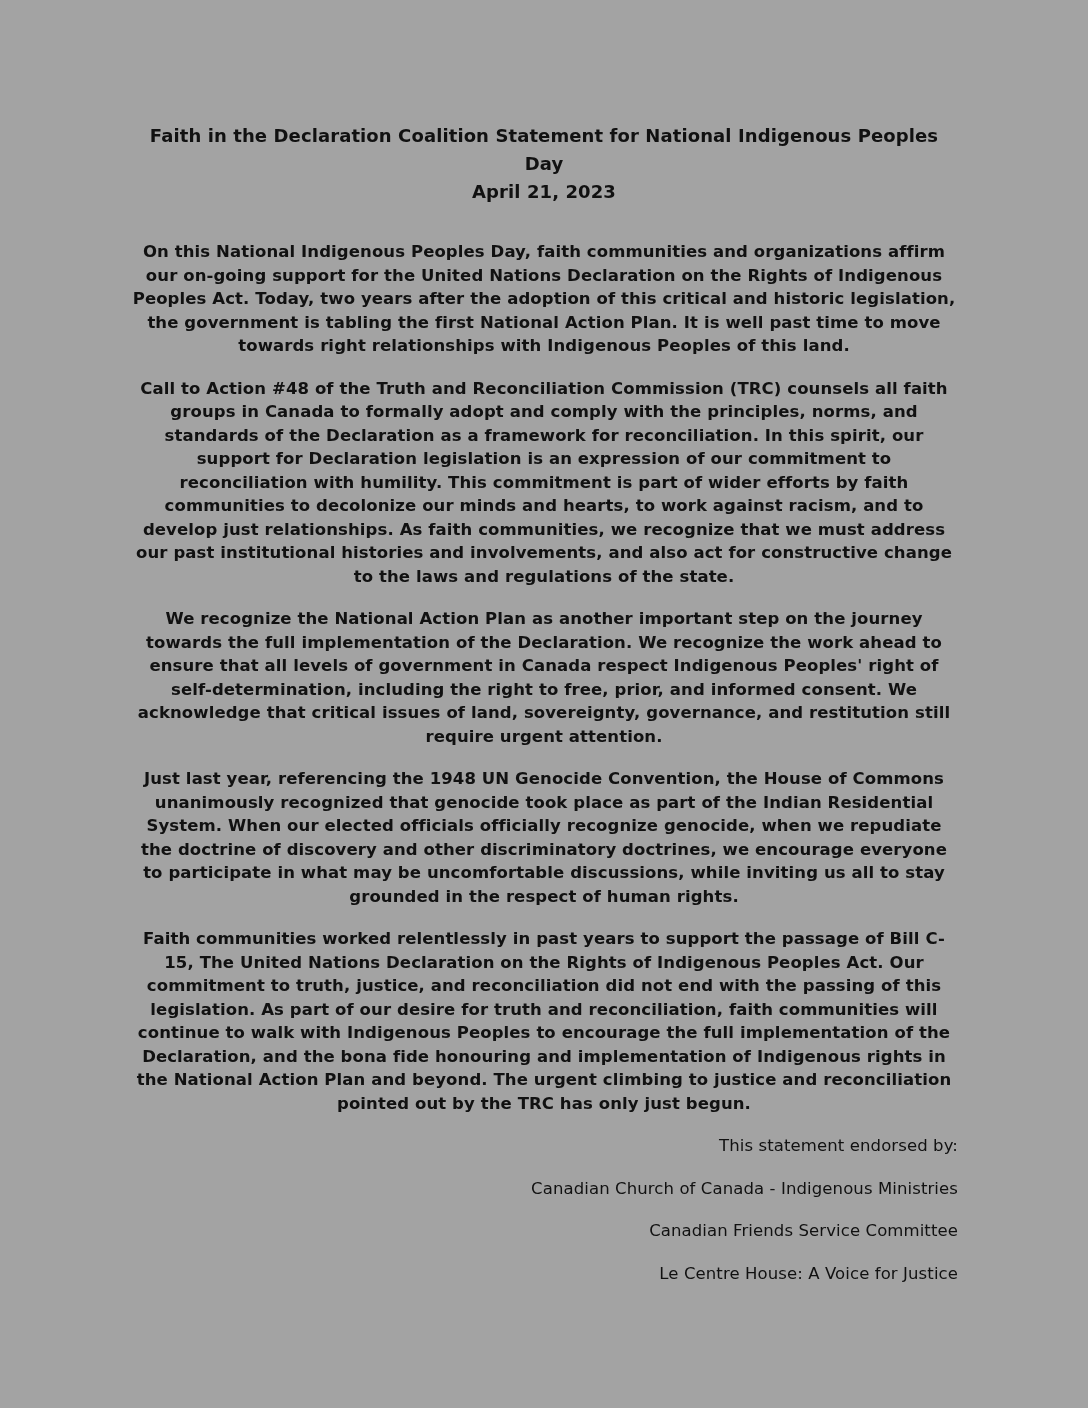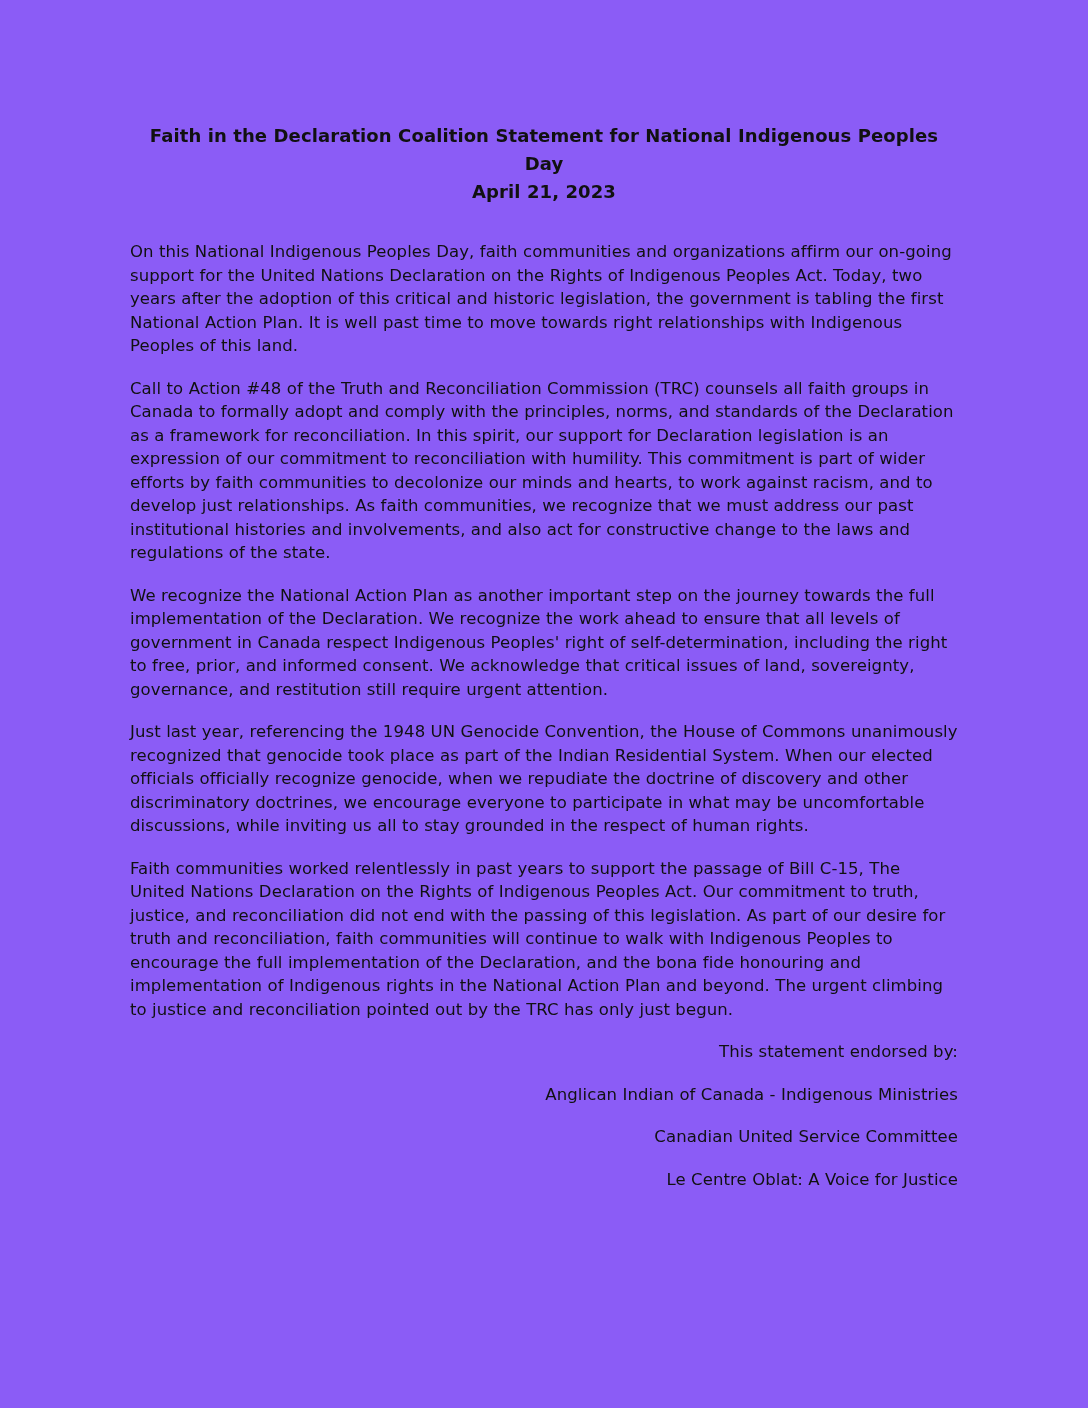--- a/index.html
+++ b/index.html
@@ -4,21 +4,21 @@
 <style>
   html, body {
     margin: 0;
     padding: 0;
     background: #ffffff;
   }
   .page {
     position: relative;
     width: 1088px;
     height: 1408px;
-    background: #8b5cf6;
+    background: #a3a3a3;
     color: #111111;
     font-family: "DejaVu Sans", "Liberation Sans", sans-serif;
     overflow: hidden;
     box-sizing: border-box;
   }
   .content {
     box-sizing: border-box;
     padding: 122px 130px 0 130px;
   }
   .doc-title {
@@ -28,24 +28,24 @@
     font-weight: 600;
     line-height: 28px;
     letter-spacing: 0.1px;
   }
   .doc-title .title-line {
     display: block;
   }
   .body-text p {
     margin: 0 0 19px 0;
     font-size: 16.5px;
-    font-weight: 400;
+    font-weight: 700;
     line-height: 23.5px;
     letter-spacing: 0.1px;
-    text-align: left;
+    text-align: center;
   }
   .endorsers p {
     margin: 4px 0 19px 0;
     font-size: 16.5px;
     font-weight: 500;
     line-height: 23.5px;
     letter-spacing: 0.1px;
     text-align: right;
   }
 </style>
@@ -63,19 +63,19 @@
     <div class="body-text">
       <p>On this National Indigenous Peoples Day, faith communities and organizations affirm our on-going support for the United Nations Declaration on the Rights of Indigenous Peoples Act. Today, two years after the adoption of this critical and historic legislation, the government is tabling the first National Action Plan. It is well past time to move towards right relationships with Indigenous Peoples of this land.</p>
       <p>Call to Action #48 of the Truth and Reconciliation Commission (TRC) counsels all faith groups in Canada to formally adopt and comply with the principles, norms, and standards of the Declaration as a framework for reconciliation. In this spirit, our support for Declaration legislation is an expression of our commitment to reconciliation with humility. This commitment is part of wider efforts by faith communities to decolonize our minds and hearts, to work against racism, and to develop just relationships. As faith communities, we recognize that we must address our past institutional histories and involvements, and also act for constructive change to the laws and regulations of the state.</p>
       <p>We recognize the National Action Plan as another important step on the journey towards the full implementation of the Declaration. We recognize the work ahead to ensure that all levels of government in Canada respect Indigenous Peoples' right of self-determination, including the right to free, prior, and informed consent. We acknowledge that critical issues of land, sovereignty, governance, and restitution still require urgent attention.</p>
       <p>Just last year, referencing the 1948 UN Genocide Convention, the House of Commons unanimously recognized that genocide took place as part of the Indian Residential System. When our elected officials officially recognize genocide, when we repudiate the doctrine of discovery and other discriminatory doctrines, we encourage everyone to participate in what may be uncomfortable discussions, while inviting us all to stay grounded in the respect of human rights.</p>
       <p>Faith communities worked relentlessly in past years to support the passage of Bill C-15, The United Nations Declaration on the Rights of Indigenous Peoples Act. Our commitment to truth, justice, and reconciliation did not end with the passing of this legislation. As part of our desire for truth and reconciliation, faith communities will continue to walk with Indigenous Peoples to encourage the full implementation of the Declaration, and the bona fide honouring and implementation of Indigenous rights in the National Action Plan and beyond. The urgent climbing to justice and reconciliation pointed out by the TRC has only just begun.</p>
     </div>
 
     <div class="endorsers">
       <p>This statement endorsed by:</p>
-      <p>Anglican Indian of Canada - Indigenous Ministries</p>
-      <p>Canadian United Service Committee</p>
-      <p>Le Centre Oblat: A Voice for Justice</p>
+      <p>Canadian Church of Canada - Indigenous Ministries</p>
+      <p>Canadian Friends Service Committee</p>
+      <p>Le Centre House: A Voice for Justice</p>
     </div>
 
   </div>
 </div>
 
 </body></html>

